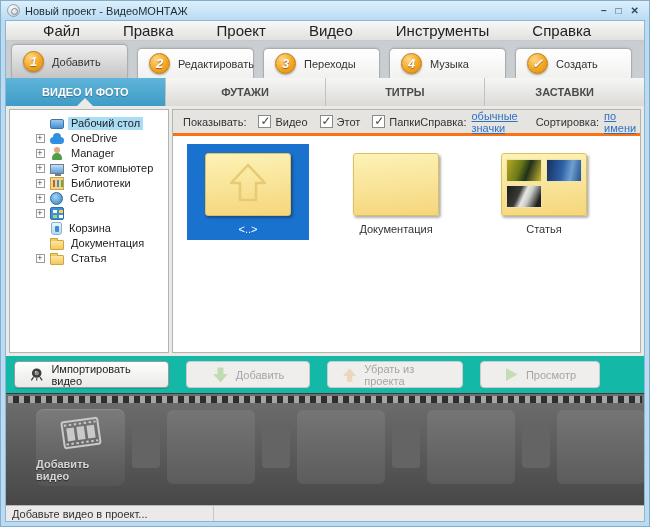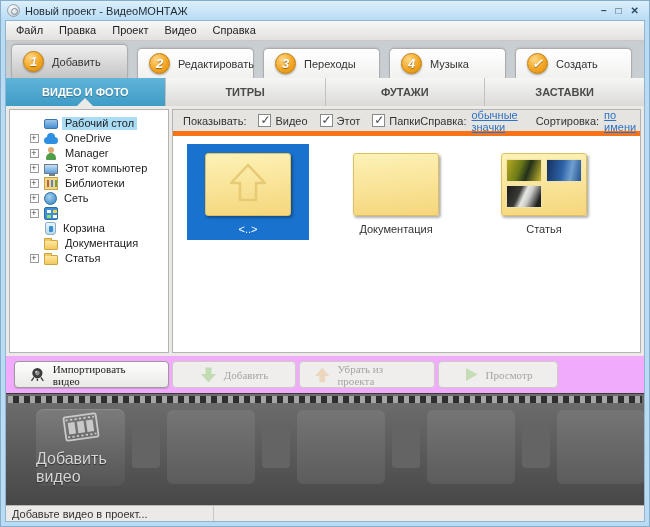--- a/index.html
+++ b/index.html
@@ -18,21 +18,21 @@
   .title-text { font-size:11px; color:#1d2a33; }
   .win-controls { margin-left:auto; display:flex; gap:9px; padding-right:4px; }
   .win-btn { font-size:10px; line-height:10px; color:#274a66; cursor:default; font-weight:bold; }
   
   .app-frame { position:absolute; top:19px; left:4px; right:4px; bottom:4px;
                background:#ebeae7; border:1px solid #8fb4cf;
                display:flex; flex-direction:column; overflow:hidden; }
   
   .menubar { height:20px; flex:none; display:flex; align-items:center; padding-left:2px;
              background:linear-gradient(#f8f8f8,#e2e1df); border-bottom:1px solid #c9c8c5; }
-  .menu-item { font-size:11px; color:#222; padding:0 8px; line-height:19px; }
+  .menu-item { font-size:15px; color:#222; padding:0 8px; line-height:19px;margin-left:27px; }
   
   .tabsrow { height:37px; flex:none; background:#c9ced2; display:flex; align-items:flex-end;
              padding-left:5px; gap:9px; }
   .mtab { width:117px; height:30px; border:1px solid #adadad; border-bottom:none;
           border-radius:5px 5px 0 0; background:linear-gradient(#ffffff,#f1f1f0);
           display:flex; align-items:center; gap:8px; padding-left:11px;
           font-size:11px; color:#333; box-shadow:0 -1px 2px rgba(0,0,0,.08); }
   .mtab.active { height:34px; background:linear-gradient(#efefef,#c5c5c5); }
   .badge { width:21px; height:21px; border-radius:50%; flex:none;
            background:radial-gradient(circle at 35% 28%, #ffd787, #f3a622 55%, #d9890f);
@@ -47,21 +47,21 @@
   .stab:last-child { border-right:none; }
   .stab.active { background:linear-gradient(#5fb4d9,#3f9cc6); color:#fff;
                  text-shadow:0 1px 1px rgba(0,0,0,.3); }
   .stab.active::after { content:""; position:absolute; bottom:0; left:50%; margin-left:-8px;
           border-left:8px solid transparent; border-right:8px solid transparent;
           border-bottom:8px solid #ebeae7; }
   
   .content { flex:1; position:relative; }
   .tree-panel { position:absolute; left:3px; top:3px; bottom:3px; width:160px;
                 background:#fff; border:1px solid #b3b3b3; padding-top:6px; overflow:hidden; }
-  .titem { display:flex; align-items:center; gap:4px; height:15px; padding-left:18px;
+  .titem { display:flex; align-items:center; gap:4px; height:15px; padding-left:24px;
            font-size:11px; color:#1c1c1c; white-space:nowrap; }
   .titem .lbl { padding:0 3px; line-height:13px; }
   .titem.selected .lbl { background:#a9dcf5; }
   .indent { width:12px; flex:none; display:flex; align-items:center; justify-content:center; }
   .expander { width:9px; height:9px; border:1px solid #9a9a9a; background:#fff; flex:none;
               font-size:9px; line-height:7px; text-align:center; color:#444; }
   .expander.none { visibility:hidden; }
   
   .ti { width:14px; height:13px; flex:none; position:relative; display:inline-block; }
   .icon-desktop { height:10px; margin-top:1px; border-radius:2px;
@@ -90,21 +90,21 @@
   .icon-recycle::before { content:""; position:absolute; left:3px; top:3px; width:4px; height:6px;
                   background:#3a8fd0; border-radius:1px; }
   .icon-folder { height:10px; margin-top:2px; border-radius:1px;
                  background:linear-gradient(#ffe6a0,#f3c95e); border:1px solid #cfa544; }
   .icon-folder::before { content:""; position:absolute; top:-3px; left:-1px; width:6px; height:2px;
                  background:#f3c95e; border:1px solid #cfa544; border-bottom:none;
                  border-radius:1px 1px 0 0; }
   
   .browser-panel { position:absolute; left:166px; top:3px; right:3px; bottom:3px;
                    background:#fff; border:1px solid #b3b3b3; display:flex; flex-direction:column; }
-  .filter-bar { height:26px; flex:none; background:#e5e4e1; border-bottom:5px solid #f97316;
+  .filter-bar { height:26px; flex:none; background:#e5e4e1; border-bottom:3px solid #f97316;
                 display:flex; align-items:center; padding:0 10px; font-size:11px; color:#333; }
   .cb-group { display:flex; align-items:center; gap:4px; margin-left:12px; }
   .cb { width:13px; height:13px; border:1px solid #8a8a8a; background:#fff; position:relative; }
   .cb.checked::after { content:"\2713"; position:absolute; left:1px; top:-2px; font-size:12px; color:#4a4a4a; }
   .link { color:#2f72c2; text-decoration:underline; }
   .fb-right { margin-left:auto; display:flex; align-items:center; gap:5px; }
   .fb-gap { width:8px; }
   .items { flex:1; display:flex; align-items:flex-start; padding:8px 0 0 14px; gap:26px; overflow:hidden; }
   .tile { width:122px; display:flex; flex-direction:column; align-items:center;
           padding:9px 0 5px; }
@@ -115,40 +115,40 @@
                 background:linear-gradient(175deg,#fdf2b6,#f5d67c); border:1px solid #dfc05e;
                 box-shadow:1.5px 2px 2.5px rgba(0,0,0,.3); }
   .thumb { position:absolute; box-shadow:0 0 0 1px #efe3ac; }
   .th1 { left:5px; top:6px; width:34px; height:21px;
          background:linear-gradient(110deg,#b8a820,#6a7a18 38%,#22301a 60%,#c8b830); }
   .th2 { left:45px; top:6px; width:34px; height:21px;
          background:linear-gradient(100deg,#16305e,#2d62a8 45%,#6f9fd0 70%,#24508c); }
   .th3 { left:5px; top:32px; width:34px; height:21px;
          background:linear-gradient(115deg,#1a1a18,#3a3a36 35%,#e8e8e4 50%,#caccc8 62%,#202020 88%); }
   
-  .actions { height:37px; flex:none; display:flex; align-items:center; padding-left:8px; gap:3px;
-             background:#f0abfc;font-family:Liberation Serif, serif; }
+  .actions { height:37px; flex:none; display:flex; align-items:center; padding-left:8px; gap:17px;
+             background:#14b8a6; }
   .abtn { height:27px; border-radius:4px; display:flex; align-items:center; justify-content:center;
           gap:7px; font-size:11px; padding:0 14px; }
   .abtn.enabled { background:linear-gradient(#fefefe,#e9e9e7); border:1px solid #9a9a9a;
           color:#222; box-shadow:0 1px 1px rgba(0,0,0,.15); }
   .abtn.disabled { background:#efeeec; border:1px solid #cccbc8; color:#a6a5a2; }
   .abtn.disabled svg { opacity:.55; }
   .w-import { width:155px; } .w-add { width:124px; } .w-remove { width:136px; } .w-view { width:120px; }
   
   .timeline { height:112px; flex:none; position:relative; overflow:hidden;
               background:linear-gradient(#6f6f6f,#474747); border-top:1px solid #3a3a3a; }
   .sprockets { position:absolute; top:2px; left:2px; right:2px; height:7px;
                background:repeating-linear-gradient(90deg,#a6a6a6 0 5px,#2e2e2e 5px 11px); }
   .track { position:absolute; top:13px; left:0; right:0; height:80px; display:flex;
            align-items:center; padding-left:30px; overflow:hidden; }
   .add-tile { width:89px; height:77px; flex:none; border-radius:8px;
               background:linear-gradient(#7b7b7b,#555555); box-shadow:inset 0 1px 0 rgba(255,255,255,.12);
               display:flex; flex-direction:column; align-items:center; justify-content:center; gap:5px; }
-  .add-label { font-size:16px; font-weight:normal; color:#d6d6d6; text-shadow:0 1px 1px #2a2a2a; }
+  .add-label { font-size:11px; font-weight:bold; color:#d6d6d6; text-shadow:0 1px 1px #2a2a2a; }
   .ph-small { width:28px; height:42px; flex:none; border-radius:4px; background:#646464; margin:0 7px; }
   .ph-big { width:88px; height:74px; flex:none; border-radius:6px;
             background:linear-gradient(#757575,#5c5c5c); }
   
   .statusbar { height:16px; flex:none; background:#eceae8; border-top:1px solid #b9b8b5;
                display:flex; align-items:center; font-size:11px; color:#333; }
   .status-text { width:207px; padding-left:6px; }
   .status-sep { width:1px; height:100%; background:#c8c7c4; }
 </style>
 </head>
@@ -166,20 +166,21 @@
     </span>
   </div>
 
   <div class="app-frame">
 
     <div class="menubar">
       <span class="menu-item">Файл</span>
       <span class="menu-item">Правка</span>
       <span class="menu-item">Проект</span>
       <span class="menu-item">Видео</span>
+      <span class="menu-item">Инструменты</span>
       <span class="menu-item">Справка</span>
     </div>
 
     <div class="tabsrow">
       <div class="mtab active">
         <span class="badge">1</span>
         <span>Добавить</span>
       </div>
       <div class="mtab">
         <span class="badge">2</span>
@@ -194,22 +195,22 @@
         <span>Музыка</span>
       </div>
       <div class="mtab">
         <span class="badge">✓</span>
         <span>Создать</span>
       </div>
     </div>
 
     <div class="subtabs">
       <div class="stab active">ВИДЕО И ФОТО</div>
+      <div class="stab">ФУТАЖИ</div>
       <div class="stab">ТИТРЫ</div>
-      <div class="stab">ФУТАЖИ</div>
       <div class="stab">ЗАСТАВКИ</div>
     </div>
 
     <div class="content">
 
       <div class="tree-panel">
         <div class="titem selected">
           <span class="indent"></span>
           <span class="ti icon-desktop"></span>
           <span class="lbl">Рабочий стол</span>

